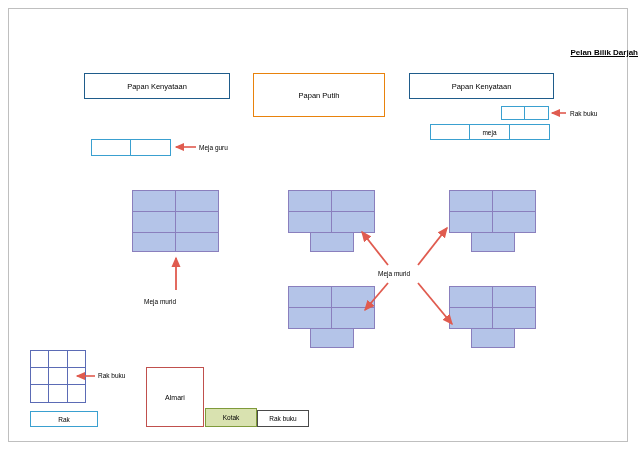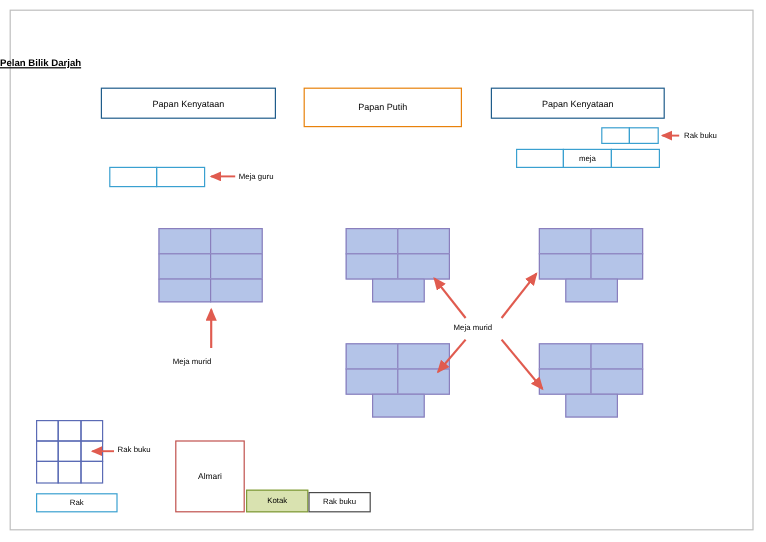--- a/index.html
+++ b/index.html
@@ -24,21 +24,21 @@
     width: 620px;
     height: 434px;
     border: 1px solid #bfbfbf;
     box-sizing: border-box;
   }
   .title {
     position: absolute;
     left: 0;
     top: 48px;
     width: 638px;
-    text-align: left;
+    text-align: right;
     font-size: 8px;
     font-weight: bold;
     color: #000000;
     text-decoration: underline;
   }
   .board {
     position: absolute;
     box-sizing: border-box;
     display: flex;
     align-items: center;
@@ -154,21 +154,21 @@
 
 <div id="canvas">
 
   <div class="frame"></div>
 
   <div class="title">Pelan Bilik Darjah</div>
 
   <div class="board board-blue" style="left:84px; top:73px; width:146px; height:26px;">
     <span>Papan Kenyataan</span>
   </div>
-  <div class="board board-orange" style="left:253px; top:73px; width:132px; height:33px;">
+  <div class="board board-orange" style="left:253px; top:73px; width:132px; height:44px;">
     <span>Papan Putih</span>
   </div>
   <div class="board board-blue" style="left:409px; top:73px; width:145px; height:26px;">
     <span>Papan Kenyataan</span>
   </div>
 
   <div class="cellrow" style="left:501px; top:106px; width:48px; height:14px;">
     <div style="width:24px;"></div>
     <div style="width:25px;"></div>
   </div>

